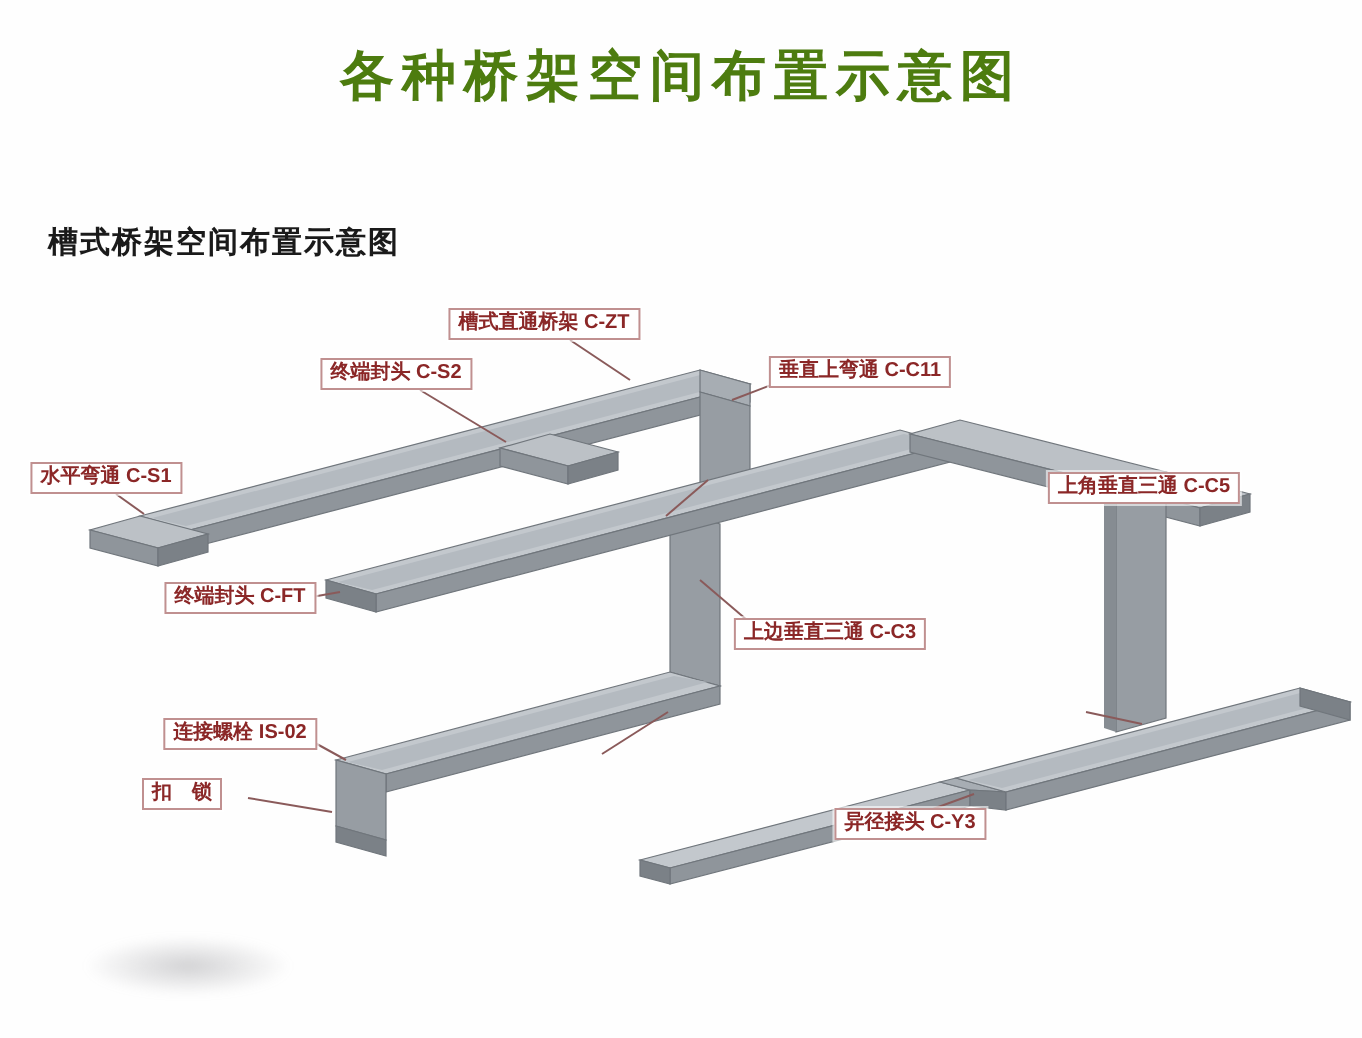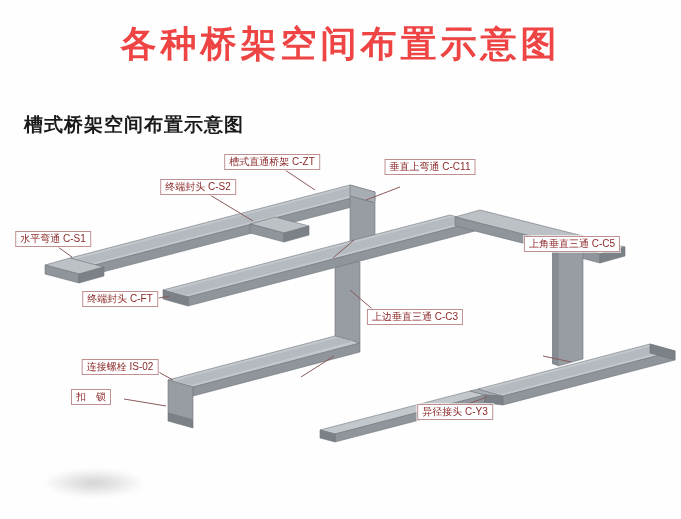--- a/index.html
+++ b/index.html
@@ -1,26 +1,26 @@
 <!DOCTYPE html>
 <html><head>
 <meta charset="utf-8">
 <style>
   html,body{margin:0;padding:0;}
   body{width:681px;height:519px;background:#ffffff;position:relative;overflow:hidden;
        font-family:"Liberation Sans", sans-serif;}
   .page{position:absolute;inset:0;background:#fefefe;}
   h1.title{position:absolute;top:20px;left:0;width:100%;margin:0;text-align:center;
-       font-size:36px;font-weight:bold;color:#ef4444;letter-spacing:4px;}
-  h2.subtitle{position:absolute;top:112px;left:24px;margin:0;font-size:19px;
+       font-size:27px;font-weight:bold;color:#4d7c0f;letter-spacing:4px;}
+  h2.subtitle{position:absolute;top:112px;left:24px;margin:0;font-size:15px;
        font-weight:bold;color:#1a1a1a;letter-spacing:1px;}
   .diagram{position:absolute;inset:0;}
   svg{position:absolute;left:0;top:0;}
   .lbl{position:absolute;transform:translate(-50%,-50%);background:#ffffff;
-       border:1px solid #c09090;color:#8b2727;font-size:10px;font-weight:normal;
+       border:1px solid #c09090;color:#8b2727;font-size:10px;font-weight:bold;
        padding:1px 4px;white-space:nowrap;line-height:12px;box-shadow:0 0 0 1px rgba(255,255,255,.6);}
   .watermark{position:absolute;left:42px;top:468px;width:104px;height:30px;
        background:radial-gradient(ellipse at center, rgba(140,140,145,.38), rgba(140,140,145,0) 70%);
        filter:blur(2px);}
 </style>
 </head>
 <body>
 
 <div class="page">
 
@@ -110,21 +110,21 @@
         <line x1="153" y1="369" x2="173" y2="380"></line>
         <line x1="301" y1="377" x2="334" y2="356"></line>
         <line x1="543" y1="356" x2="571" y2="362"></line>
         <line x1="124" y1="399" x2="166" y2="406"></line>
         <line x1="465" y1="405" x2="487" y2="397"></line>
       </g>
     </svg>
 
     <div class="lbl" style="left:272px;top:162px">槽式直通桥架 C-ZT</div>
     <div class="lbl" style="left:198px;top:187px">终端封头 C-S2</div>
-    <div class="lbl" style="left:430px;top:167px">垂直上弯通 C-C11</div>
+    <div class="lbl" style="left:430px;top:186px">垂直上弯通 C-C11</div>
     <div class="lbl" style="left:53px;top:239px">水平弯通 C-S1</div>
     <div class="lbl" style="left:572px;top:244px">上角垂直三通 C-C5</div>
     <div class="lbl" style="left:120px;top:299px">终端封头 C-FT</div>
     <div class="lbl" style="left:415px;top:317px">上边垂直三通 C-C3</div>
     <div class="lbl" style="left:120px;top:367px">连接螺栓 IS-02</div>
     <div class="lbl" style="left:91px;top:397px">扣　锁</div>
     <div class="lbl" style="left:455px;top:412px">异径接头 C-Y3</div>
 
     <div class="watermark"></div>
   </div>

